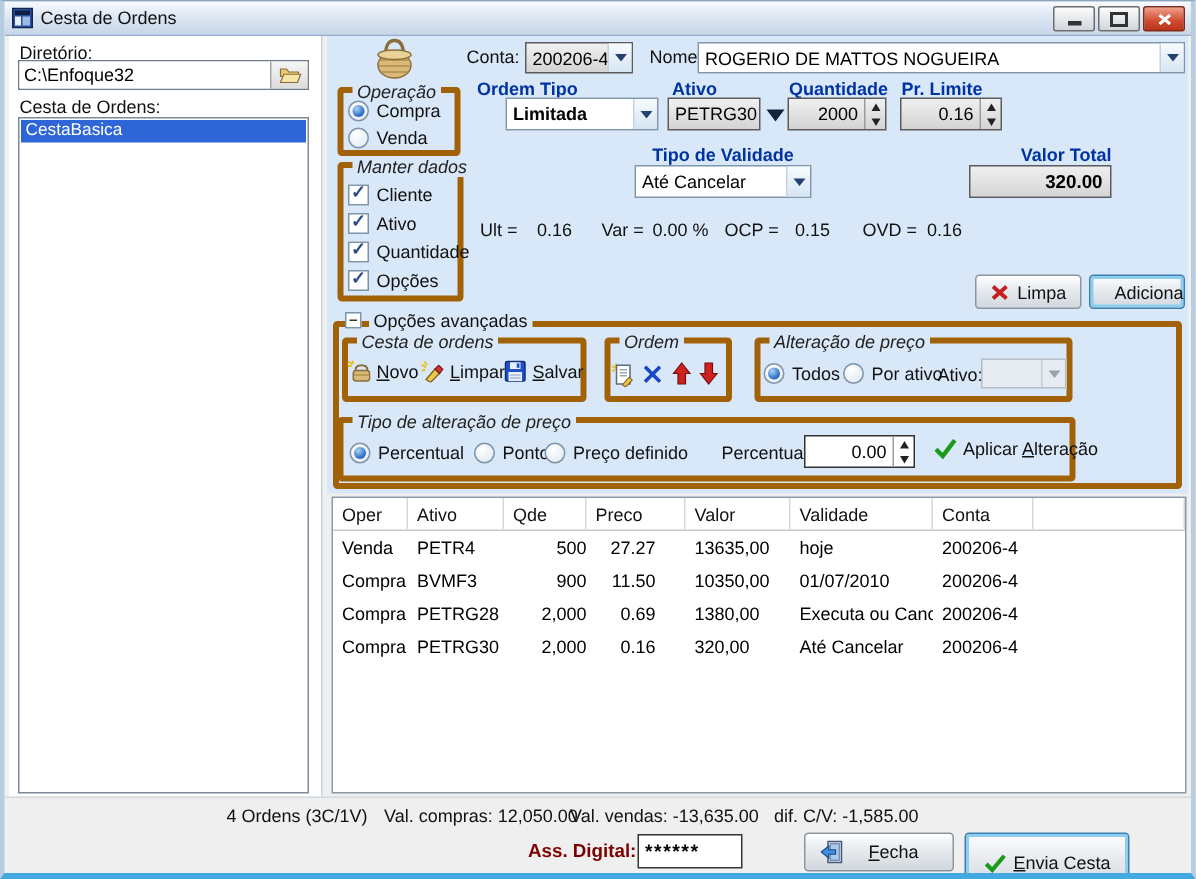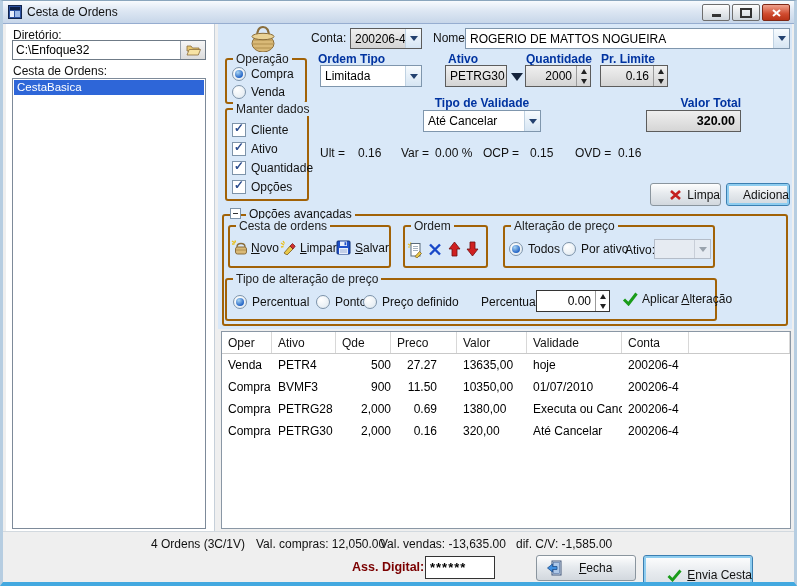--- a/index.html
+++ b/index.html
@@ -37,34 +37,34 @@
   .spin{position:absolute;border:1px solid #5c5c5c;background:linear-gradient(#f0f0f0,#d4d4d4);
         display:flex;align-items:stretch;font-size:12px;box-sizing:border-box;}
   .spin.white{background:#fff;}
   .spin .sval{flex:1;display:flex;align-items:center;justify-content:flex-end;padding-right:4px;white-space:nowrap;}
   .spin .arrows{width:13px;display:flex;flex-direction:column;border-left:1px solid #9b9b9b;}
   .spin .arrows div{flex:1;display:flex;align-items:center;justify-content:center;}
   .tri-u{width:0;height:0;border-left:3.5px solid transparent;border-right:3.5px solid transparent;border-bottom:5px solid #222;}
   .tri-d{width:0;height:0;border-left:3.5px solid transparent;border-right:3.5px solid transparent;border-top:5px solid #222;}
   
   .bluepane{position:absolute;left:215px;top:23px;width:574px;height:305px;background:#d9e8f8;}
-  .groupbox{position:absolute;border:2px solid #a16207;border-radius:3px;box-sizing:border-box;}
+  .groupbox{position:absolute;border:4px solid #a16207;border-radius:3px;box-sizing:border-box;font-style:italic;}
   .groupbox .gl{position:absolute;top:-8px;left:6px;background:#d9e8f8;padding:0 3px;
                 font-size:12px;color:#222;white-space:nowrap;}
   
   .radrow{position:absolute;display:flex;align-items:center;gap:5px;font-size:12px;color:#111;white-space:nowrap;}
   .radio{width:12px;height:12px;border-radius:50%;border:1px solid #7d93a9;
          background:radial-gradient(circle at 35% 30%,#fff,#dde7ef);position:relative;flex:0 0 auto;}
   .radio.sel::after{content:"";position:absolute;inset:2px;border-radius:50%;
          background:radial-gradient(circle at 35% 30%,#a8d4f2,#1d5fc4 75%);}
   .chkrow{position:absolute;display:flex;align-items:center;gap:5px;font-size:12px;color:#111;white-space:nowrap;}
   .check{width:12px;height:12px;border:1px solid #7d93a9;background:#fff;position:relative;flex:0 0 auto;}
   .check.on::after{content:"\2713";position:absolute;left:1px;top:-3px;font-size:12px;font-weight:bold;color:#2c4d8e;}
   
-  .btn{position:absolute;display:flex;align-items:center;justify-content:flex-end;gap:5px;
+  .btn{position:absolute;display:flex;align-items:center;justify-content:center;gap:5px;
        background:linear-gradient(#fefefe,#e6eaee 45%,#d2d8de);border:1px solid #8a959e;border-radius:3px;
        font-size:12px;color:#111;box-sizing:border-box;cursor:default;}
   .btn.focus{border:1px solid #3c7fb1;box-shadow:0 0 0 2px #8ecdf0 inset;}
   .flatbtn{position:absolute;display:flex;align-items:center;gap:4px;font-size:12px;color:#111;white-space:nowrap;}
   
   .otable{position:absolute;left:218px;top:330px;width:570px;height:198px;background:#fff;
           border:1px solid #8a97a5;box-sizing:border-box;font-size:12px;}
   .thead{display:flex;height:21px;border-bottom:1px solid #c9c9c9;}
   .thead span{display:flex;align-items:center;padding-left:6px;border-right:1px solid #d8d8d8;box-sizing:border-box;color:#111;}
   .trow{display:flex;height:22px;align-items:center;}
@@ -176,21 +176,21 @@
   <div class="chkrow" style="left:229px;top:160px;">
     <span class="check on"></span>
     <span>Quantidade</span>
   </div>
   <div class="chkrow" style="left:229px;top:179px;">
     <span class="check on"></span>
     <span>Opções</span>
   </div>
 
   <span class="blbl" style="left:315px;top:51px;">Ordem Tipo</span>
-  <div class="combo" style="left:317px;top:64px;width:102px;height:22px;">
+  <div class="combo" style="left:334px;top:64px;width:102px;height:22px;font-weight:bold;">
     <span class="val">Limitada</span>
     <span class="arrow">
         <span class="tri-down"></span>
       </span>
   </div>
 
   <span class="blbl" style="left:445px;top:51px;">Ativo</span>
   <div class="combo grey" style="left:442px;top:64px;width:62px;height:22px;">
     <span class="val">PETRG30</span>
   </div>

